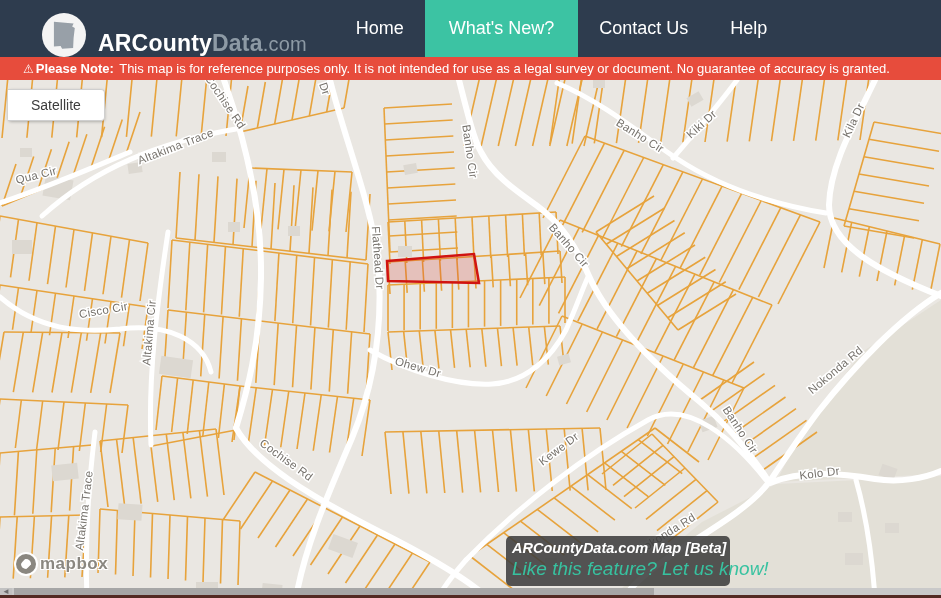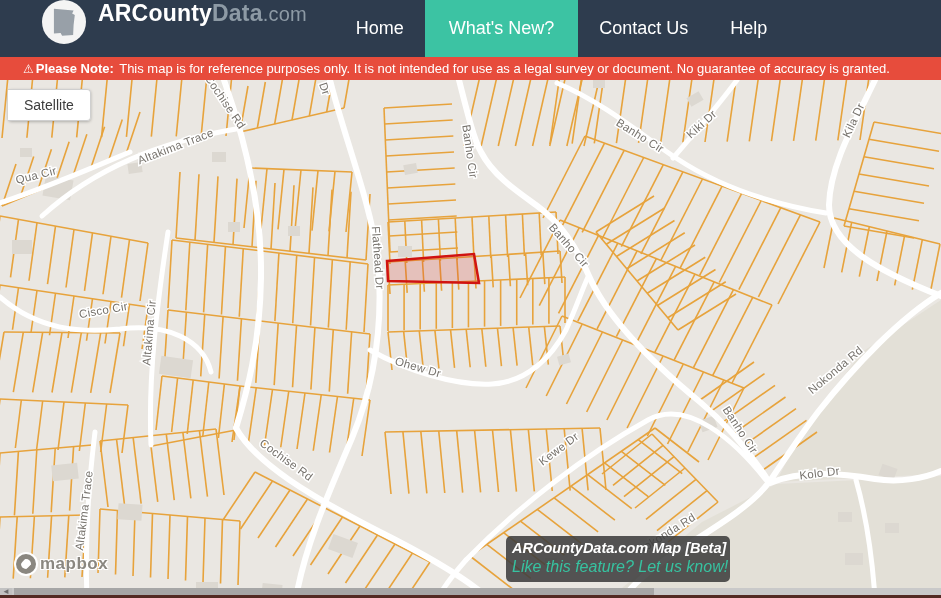--- a/index.html
+++ b/index.html
@@ -5,21 +5,21 @@
   html,body{margin:0;padding:0;}
   body{
     width:941px;height:598px;overflow:hidden;position:relative;
     font-family:"Liberation Sans", sans-serif;
     background:#eae7e2;
   }
   
   .navbar{
     height:57px;background:#2e3c4e;display:flex;align-items:stretch;
   }
-  .brand{display:flex;align-items:flex-start;padding-left:42px;}
+  .brand{display:flex;align-items:flex-end;padding-left:42px;}
   .logo-circle{
     width:44px;height:44px;border-radius:50%;background:#f4f4f4;
     display:flex;align-items:center;justify-content:center;flex:0 0 auto;
   }
   .ar-shape{
     width:24px;height:30px;background:#98a0a8;
     clip-path:polygon(8% 6%, 90% 12%, 84% 22%, 95% 27%, 90% 60%, 88% 93%, 42% 96%, 36% 87%, 8% 88%);
   }
   .brand-text{margin-left:12px;font-size:23px;font-weight:bold;letter-spacing:.2px;white-space:nowrap;}
   .brand-ar{color:#ffffff;}
@@ -40,21 +40,21 @@
   .alert-bar b{margin-right:2px;}
   
   .map-wrap{position:relative;width:941px;height:508px;background:#eae7e2;overflow:hidden;cursor:grab;}
   .map-wrap svg{position:absolute;left:0;top:0;}
   .layer-controls{
     position:absolute;top:9px;left:8px;display:flex;z-index:5;
     box-shadow:0 1px 3px rgba(0,0,0,.25);border-radius:4px;
   }
   .layer-btn{
     font-family:"Liberation Sans",sans-serif;font-size:14px;color:#3c3c3c;
-    padding:7px 16px;border:1px solid #cfcfcf;background:#ffffff;cursor:pointer;
+    padding:7px 23px;border:1px solid #cfcfcf;background:#ffffff;cursor:pointer;
   }
   .layer-btn:first-child{border-radius:4px 0 0 4px;}
   .layer-btn:last-child{border-radius:0 4px 4px 0;border-left:none;}
   .layer-btn.active{background:#cccccc;border-color:#9a9a9a;}
   .mapbox-logo{
     position:absolute;left:16px;top:474px;display:flex;align-items:center;z-index:5;
   }
   .mapbox-circle{
     width:20px;height:20px;border-radius:50%;background:#8a8780;
     box-shadow:0 0 0 2px #ffffff;position:relative;margin-right:4px;
@@ -67,21 +67,21 @@
     font-size:17px;font-weight:bold;color:#8a8780;letter-spacing:.5px;
     text-shadow:-1px -1px 0 #fff,1px -1px 0 #fff,-1px 1px 0 #fff,1px 1px 0 #fff;
   }
   .map-tooltip{
     position:absolute;left:506px;top:456px;width:212px;z-index:6;
     background:rgba(62,62,62,.88);border-radius:5px;text-align:center;
     padding:4px 6px 6px 6px;
     font-style:italic;
   }
   .map-tooltip .tt-title{color:#ffffff;font-weight:bold;font-size:14.5px;white-space:nowrap;}
-  .map-tooltip .tt-link{color:#37c2a0;font-size:16px;margin-top:2px;cursor:pointer;white-space:nowrap;}
+  .map-tooltip .tt-link{color:#37c2a0;font-size:19px;margin-top:2px;cursor:pointer;white-space:nowrap;}
   
   .hscrollbar{height:7px;background:#c9c9c9;position:relative;}
   .hscroll-arrow{
     position:absolute;left:0;top:0;width:12px;height:7px;background:#c2c2c2;
     color:#6e6e6e;font-size:8px;line-height:7px;text-align:center;cursor:pointer;
   }
   .hscroll-thumb{position:absolute;left:14px;top:0;width:640px;height:7px;background:#a6a6a6;cursor:pointer;}
   .bottom-strip{height:3px;background:#532a23;}
 </style>
 </head>

